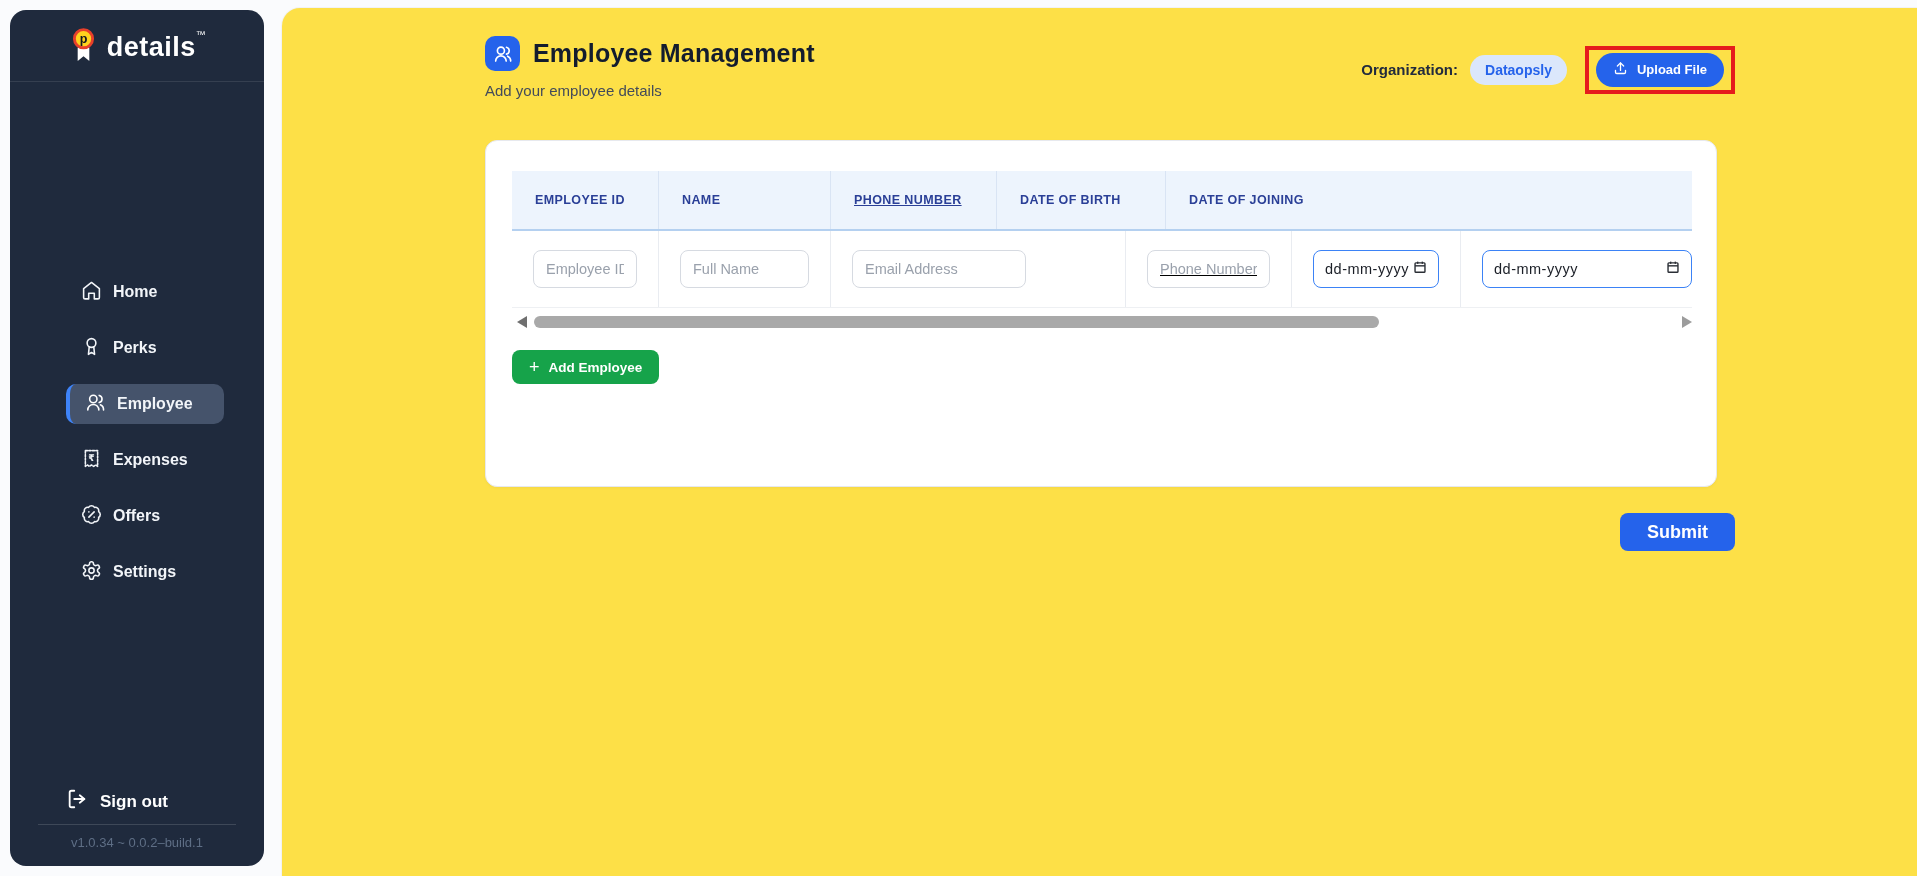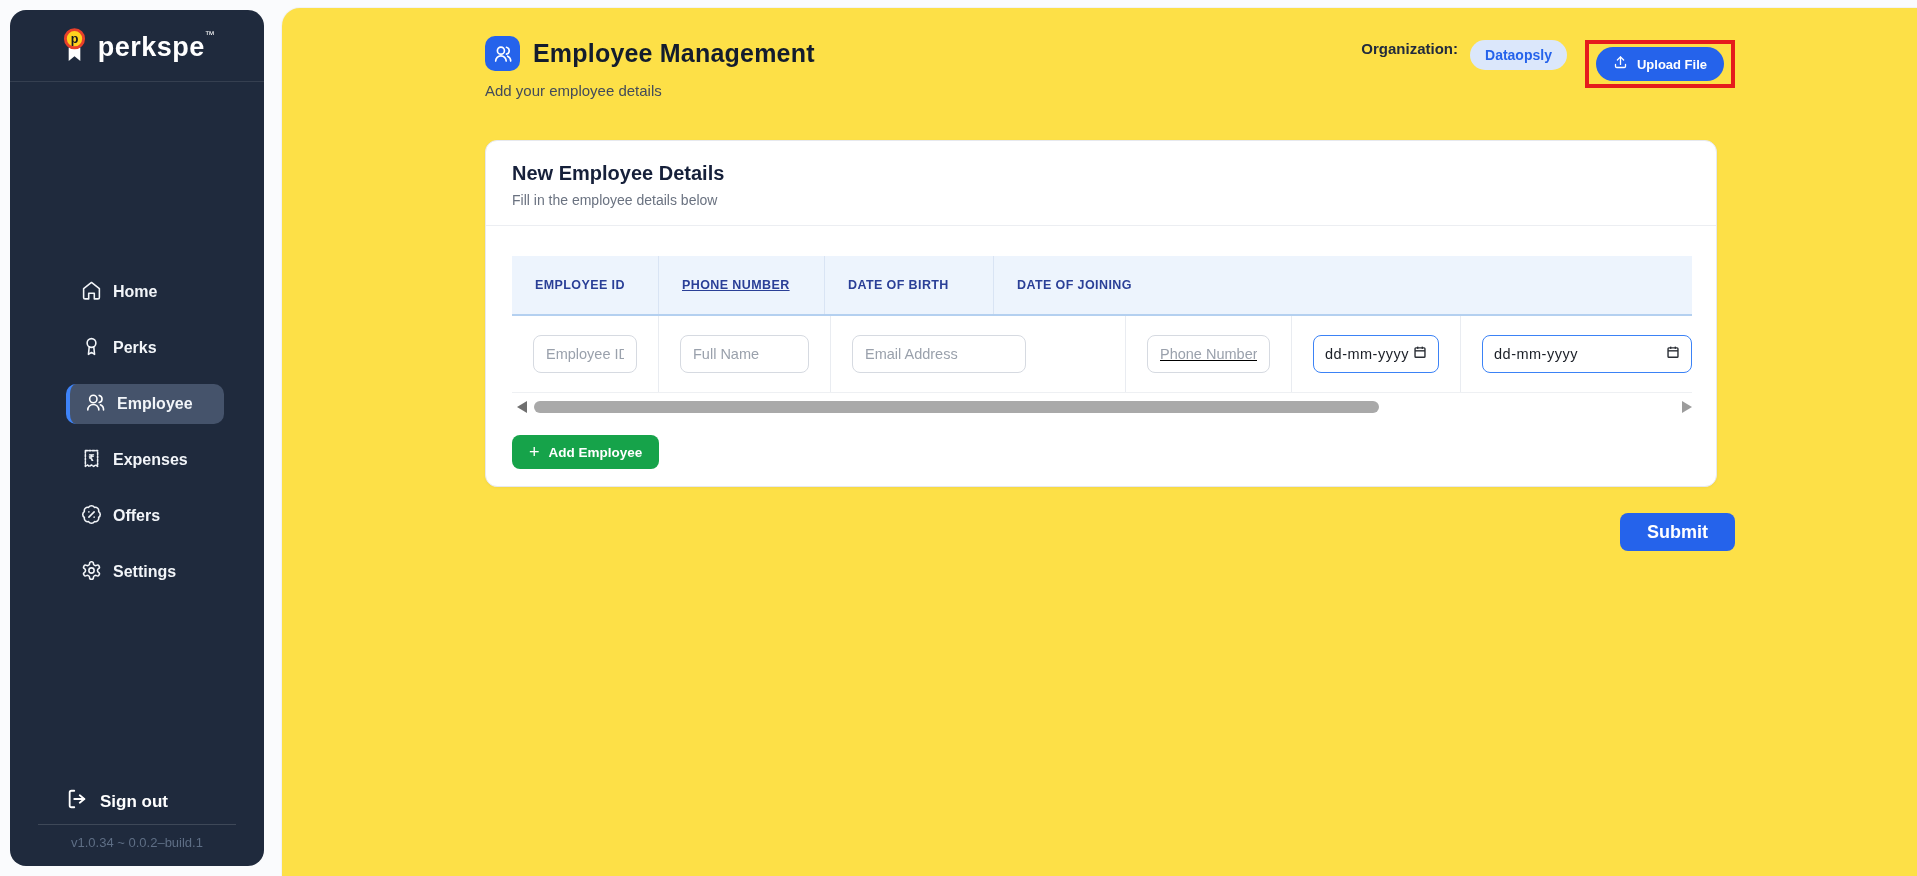--- a/index.html
+++ b/index.html
@@ -41,21 +41,21 @@
   }
   .page-header { position:absolute; left:203px; right:182px; top:28px; display:flex; justify-content:space-between; }
   .title-block {}
   .title-row { display:flex; align-items:center; gap:13px; }
   .title-icon {
     width:35px; height:35px; border-radius:10px; background:#2563eb;
     display:flex; align-items:center; justify-content:center;
   }
   .page-title { font-size:25px; font-weight:800; color:#131c2e; letter-spacing:.2px; }
   .page-subtitle { margin-top:11px; font-size:15px; color:#434b5a; }
-  .header-right { display:flex; align-items:flex-start; gap:12px; margin-top:4px;margin-left:12px; }
+  .header-right { display:flex; align-items:center; gap:12px; margin-top:4px;margin-left:12px; }
   .org-label { font-size:15px; font-weight:600; color:#222b3d; }
   .org-badge {
     background:#dbe7fb; color:#2563eb; font-size:14px; font-weight:600;
     padding:7px 15px; border-radius:15px;
   }
   .highlight-box { border:4px solid #e51c1c; padding:3px 7px; margin-left:6px; }
   .upload-btn {
     display:flex; align-items:center; gap:9px; background:#2563eb; color:#fff;
     border:none; border-radius:17px; padding:8px 17px; font-size:13px; font-weight:700;
     font-family:"Liberation Sans", sans-serif; cursor:pointer;
@@ -131,21 +131,21 @@
 
 <aside class="sidebar">
   <div class="logo-row">
     <span class="badge-wrap">
       <svg width="31" height="37" viewBox="0 0 32 38">
         <path d="M10 21 V35 L16 30.2 L22 35 V21 Z" fill="#ffffff"></path>
         <circle cx="16" cy="12" r="9.4" fill="#ffd21e" stroke="#e8402a" stroke-width="3"></circle>
         <text x="16" y="16.6" text-anchor="middle" font-size="13" font-weight="bold" fill="#14181f" font-family="Liberation Sans, sans-serif">p</text>
       </svg>
     </span>
-    <span class="wordmark"><span>perkspe</span><sup>™</sup></span>
+    <span class="wordmark"><span>details</span><sup>™</sup></span>
   </div>
 
   <nav class="nav">
     <div class="nav-item">
       <span><svg width="21" height="21" viewBox="0 0 24 24" fill="none" stroke="#f2f5f9" stroke-width="1.8" stroke-linecap="round" stroke-linejoin="round">
             <path d="m3 9.8 9-7 9 7V20a1.6 1.6 0 0 1-1.6 1.6h-4.2v-6.4h-6.4v6.4H4.6A1.6 1.6 0 0 1 3 20Z"></path>
           </svg></span>
       <span>Home</span>
     </div>
     <div class="nav-item">
@@ -229,28 +229,25 @@
                 <polyline points="7 8 12 3 17 8"></polyline>
                 <line x1="12" y1="3" x2="12" y2="15"></line>
               </svg></span>
           <span>Upload File</span>
         </button>
       </div>
     </div>
   </div>
 
   <section class="card">
-    <div class="card-head">
-      <div class="card-title">New Employee Details</div>
-      <div class="card-subtitle">Fill in the employee details below</div>
-    </div>
 
     <div class="table-wrap">
       <div class="thead">
         <div class="th c0">EMPLOYEE ID</div>
+        <div class="th c1">NAME</div>
         <div class="th c3">PHONE NUMBER</div>
         <div class="th c4">DATE OF BIRTH</div>
         <div class="th c5">DATE OF JOINING</div>
       </div>
       <div class="tbody">
         <div class="td c0">
           <input class="cell-input" placeholder="Employee ID" style="">
         </div>
         <div class="td c1">
           <input class="cell-input" placeholder="Full Name" style="">

